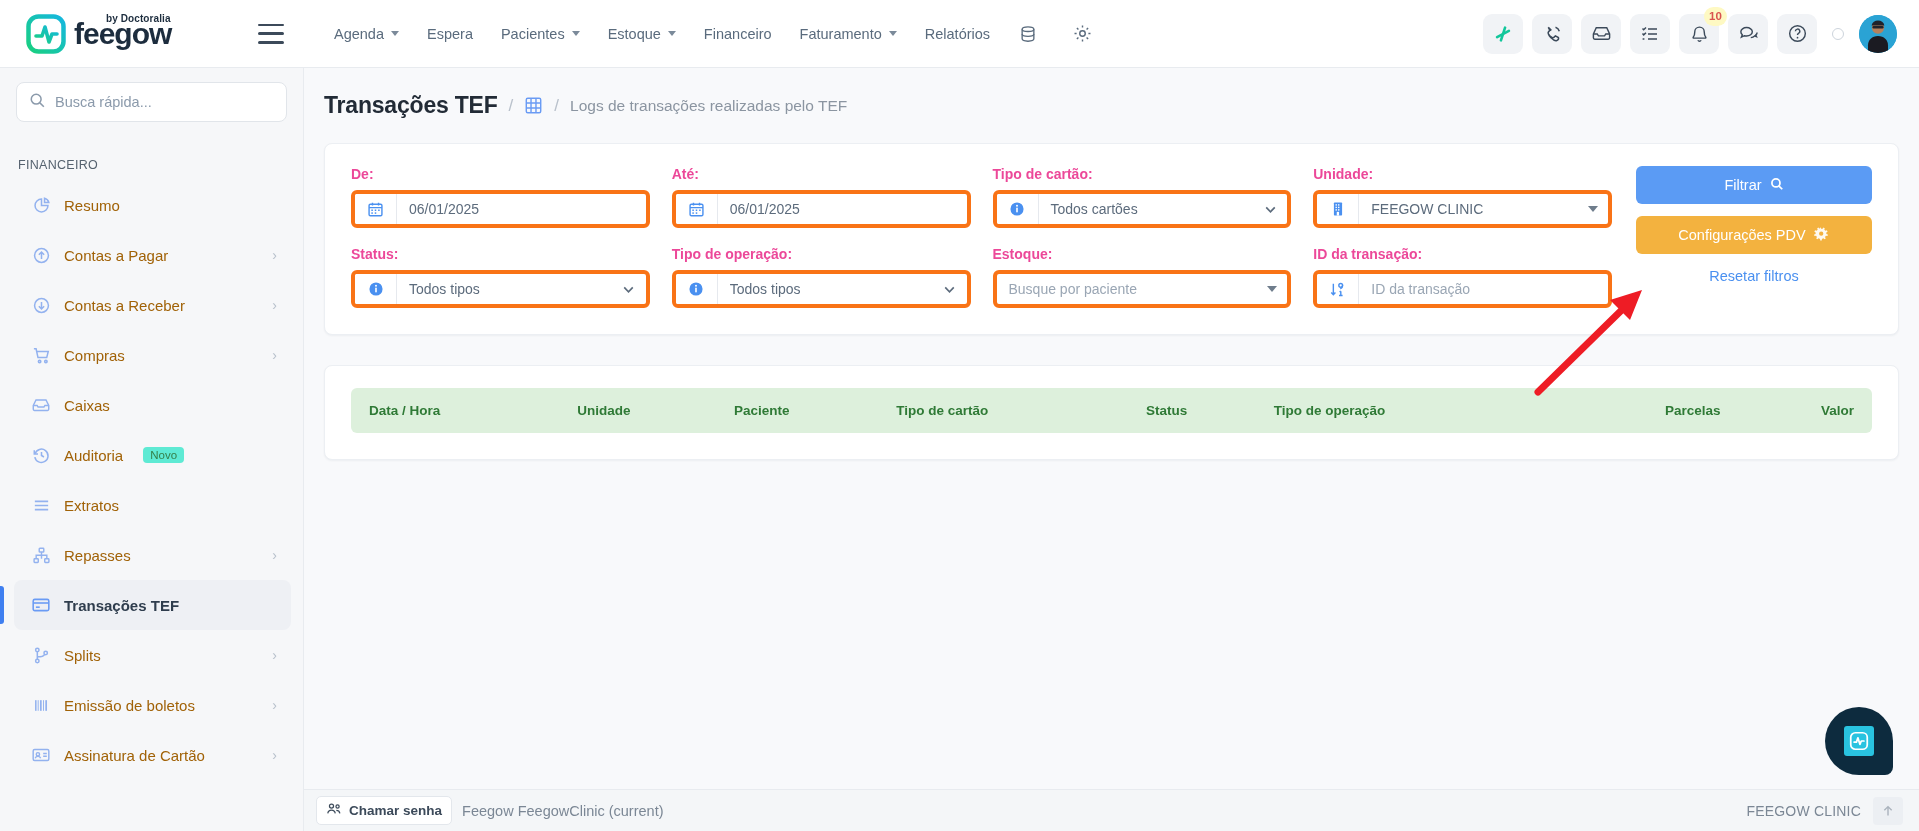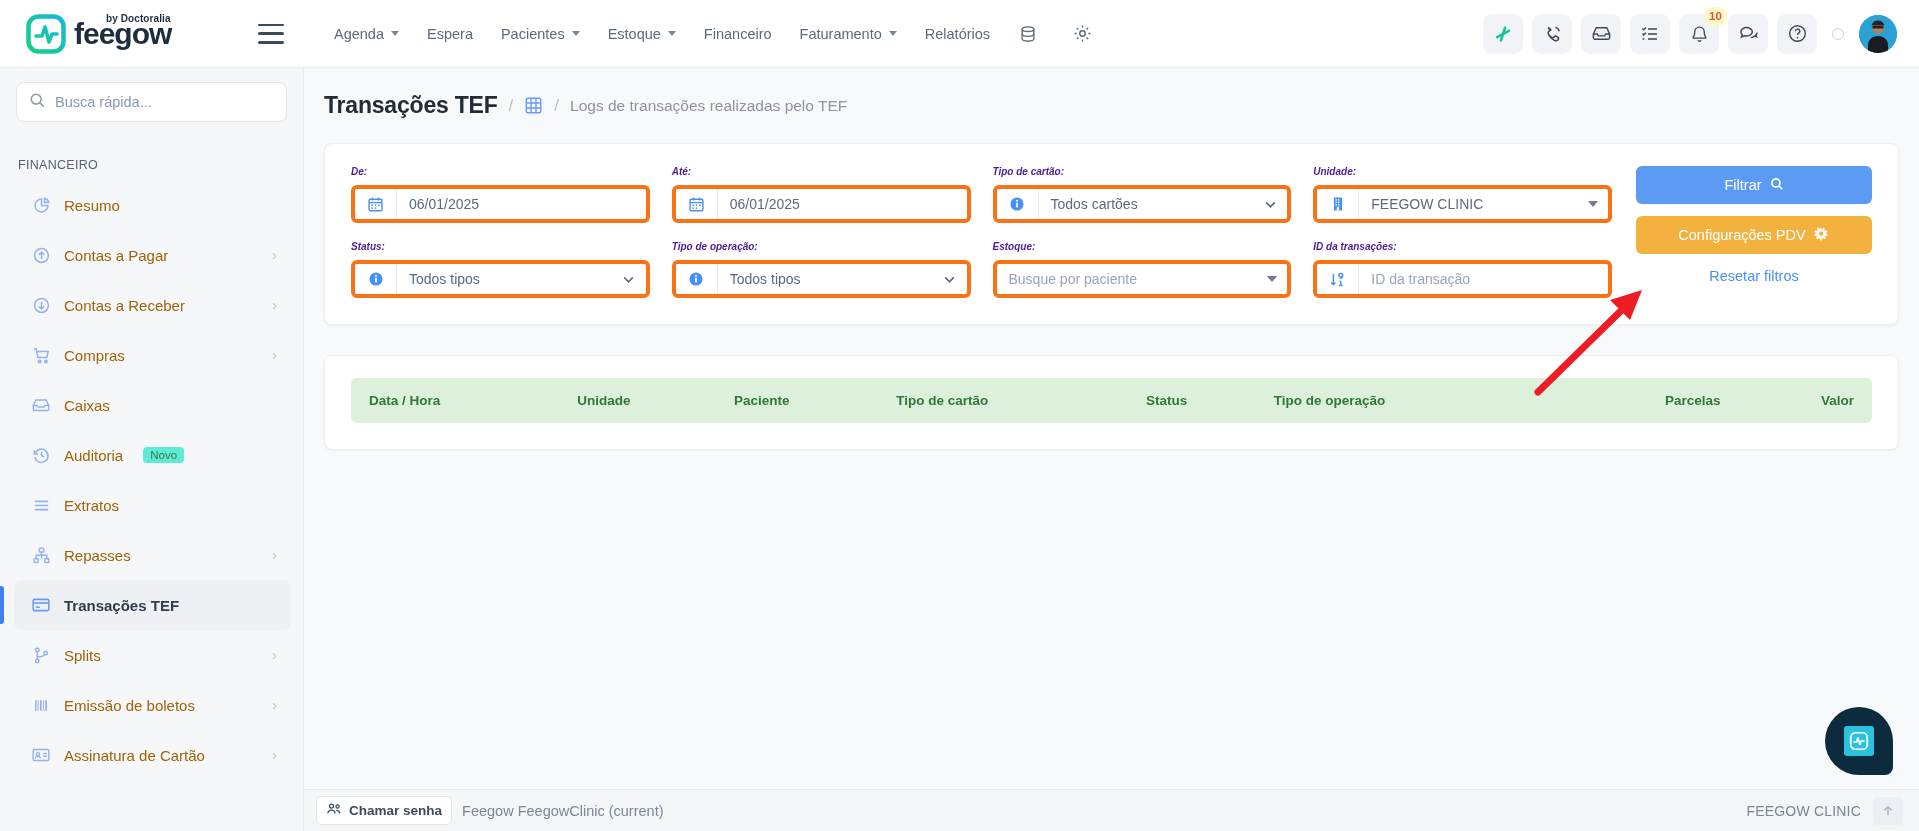--- a/index.html
+++ b/index.html
@@ -108,21 +108,21 @@
   .crumb .sep { color: #b9c1cb; font-size: 17px; }
   .crumb .grid-ico { color: #6a9bf4; display: flex; align-items: center; }
   .crumb .sub { font-size: 15.5px; color: #8b95a1; }
 
   .card {
     margin: 24px 20px 0 20px; background: #ffffff; border: 1px solid #eceff3;
     border-radius: 8px; box-shadow: 0 1px 2px rgba(20,35,60,.05);
   }
   .filters { padding: 22px 26px 26px 26px; display: flex; }
   .fgrid { flex: 1; display: grid; grid-template-columns: repeat(4, 1fr); column-gap: 22px; row-gap: 18px; }
-  .fld-label { font-size: 10px; font-weight: bold; color: #4c1d95; margin-bottom: 8px; display: block; font-style: italic; }
+  .fld-label { font-size: 14px; font-weight: bold; color: #ec4899; margin-bottom: 8px; display: block; }
   .ctrl {
     height: 38px; border: 4px solid #f97316; border-radius: 6px; background: #fff;
     display: flex; align-items: stretch; overflow: hidden;
   }
   .ctrl .pre {
     width: 42px; flex: 0 0 42px; display: flex; align-items: center; justify-content: center;
     border-right: 1px solid #e6e9ee; color: #4a90f0; background: #fff;
   }
   .ctrl .val {
     flex: 1; display: flex; align-items: center; padding: 0 12px;
@@ -616,21 +616,21 @@
           <span class="fld-label">Estoque:</span>
           <div class="ctrl">
             <span class="val ph">Busque por paciente</span>
             <span class="tri-dn">
                 <i class="tri"></i>
               </span>
           </div>
         </div>
 
         <div>
-          <span class="fld-label">ID da transações:</span>
+          <span class="fld-label">ID da transação:</span>
           <div class="ctrl">
             <span class="pre">
               <svg width="17" height="17" viewBox="0 0 18 18" fill="none" stroke="currentColor" stroke-width="1.5">
                 <path d="M4.6 3v11.6M2.4 12.2l2.2 2.4 2.2-2.4"></path>
                 <circle cx="12.4" cy="4.6" r="2"></circle>
                   <path d="M14.4 4.6c0 2-1.2 3.2-2.4 3.8"></path>
                 <path d="M10.6 15.4h3.8M12.5 10.8v4.6M11.2 11.6l1.3-.8"></path>
               </svg>
             </span>
             <input class="val" type="text" placeholder="ID da transação" style="">

